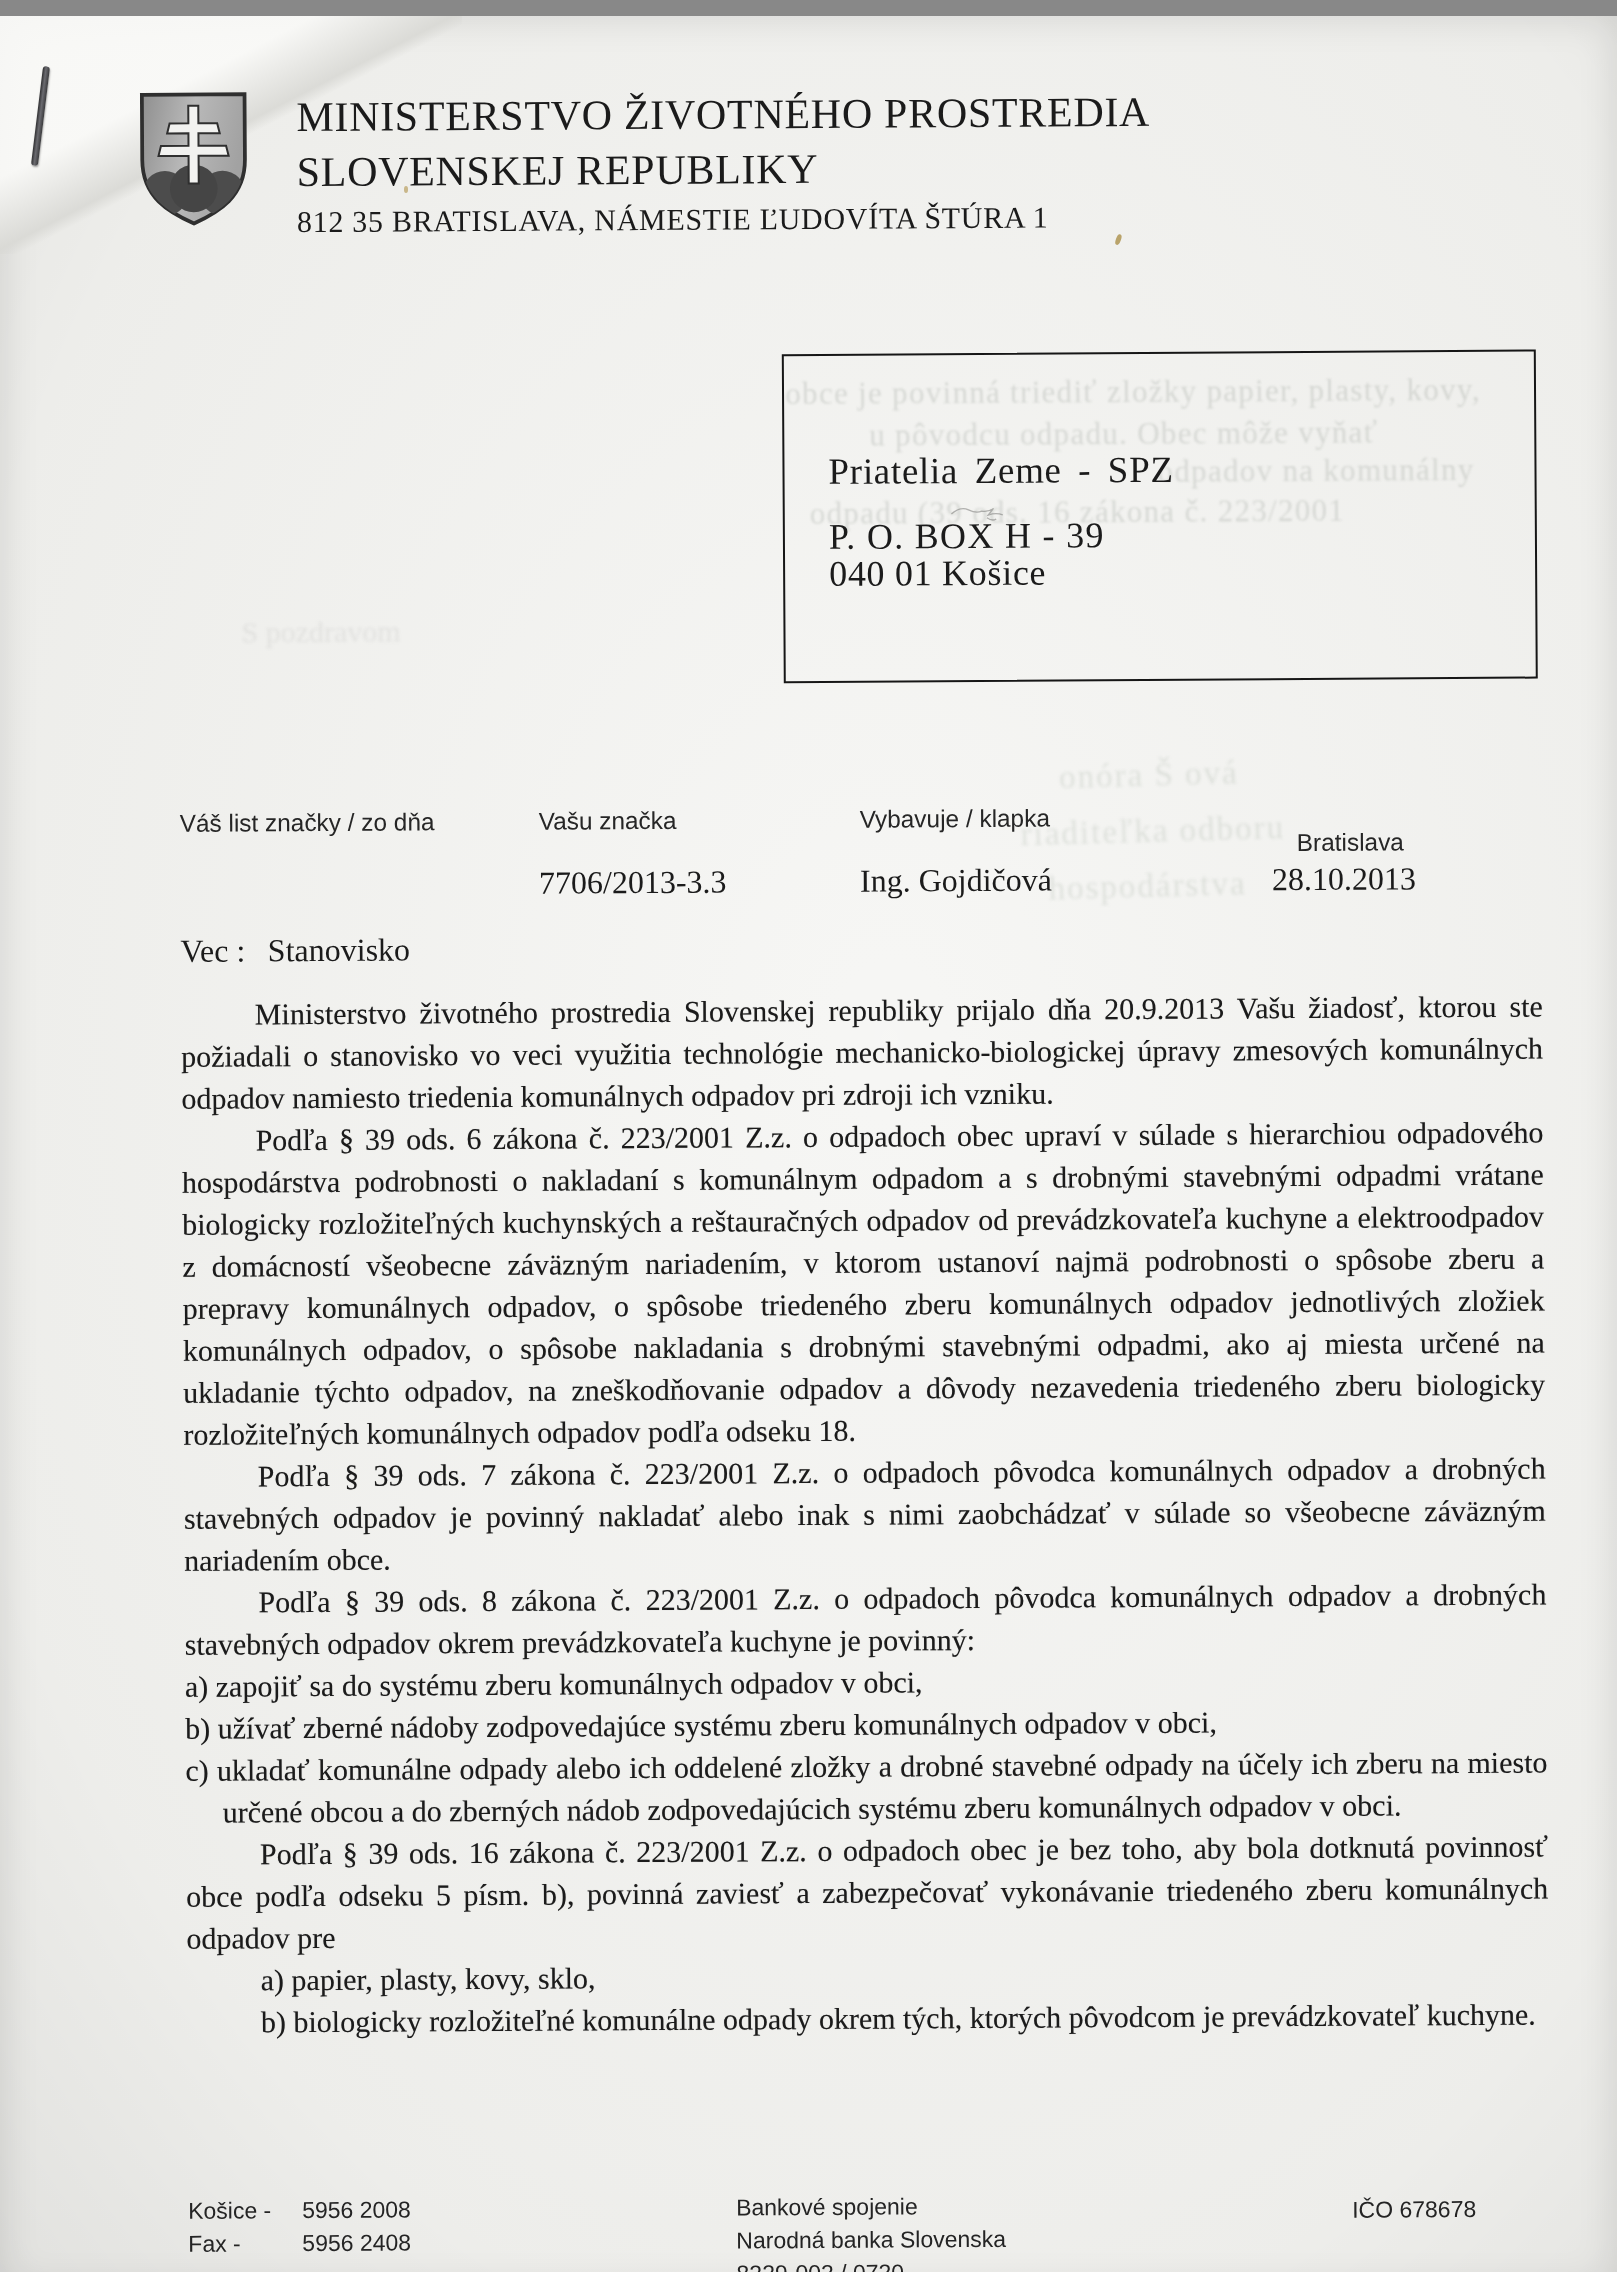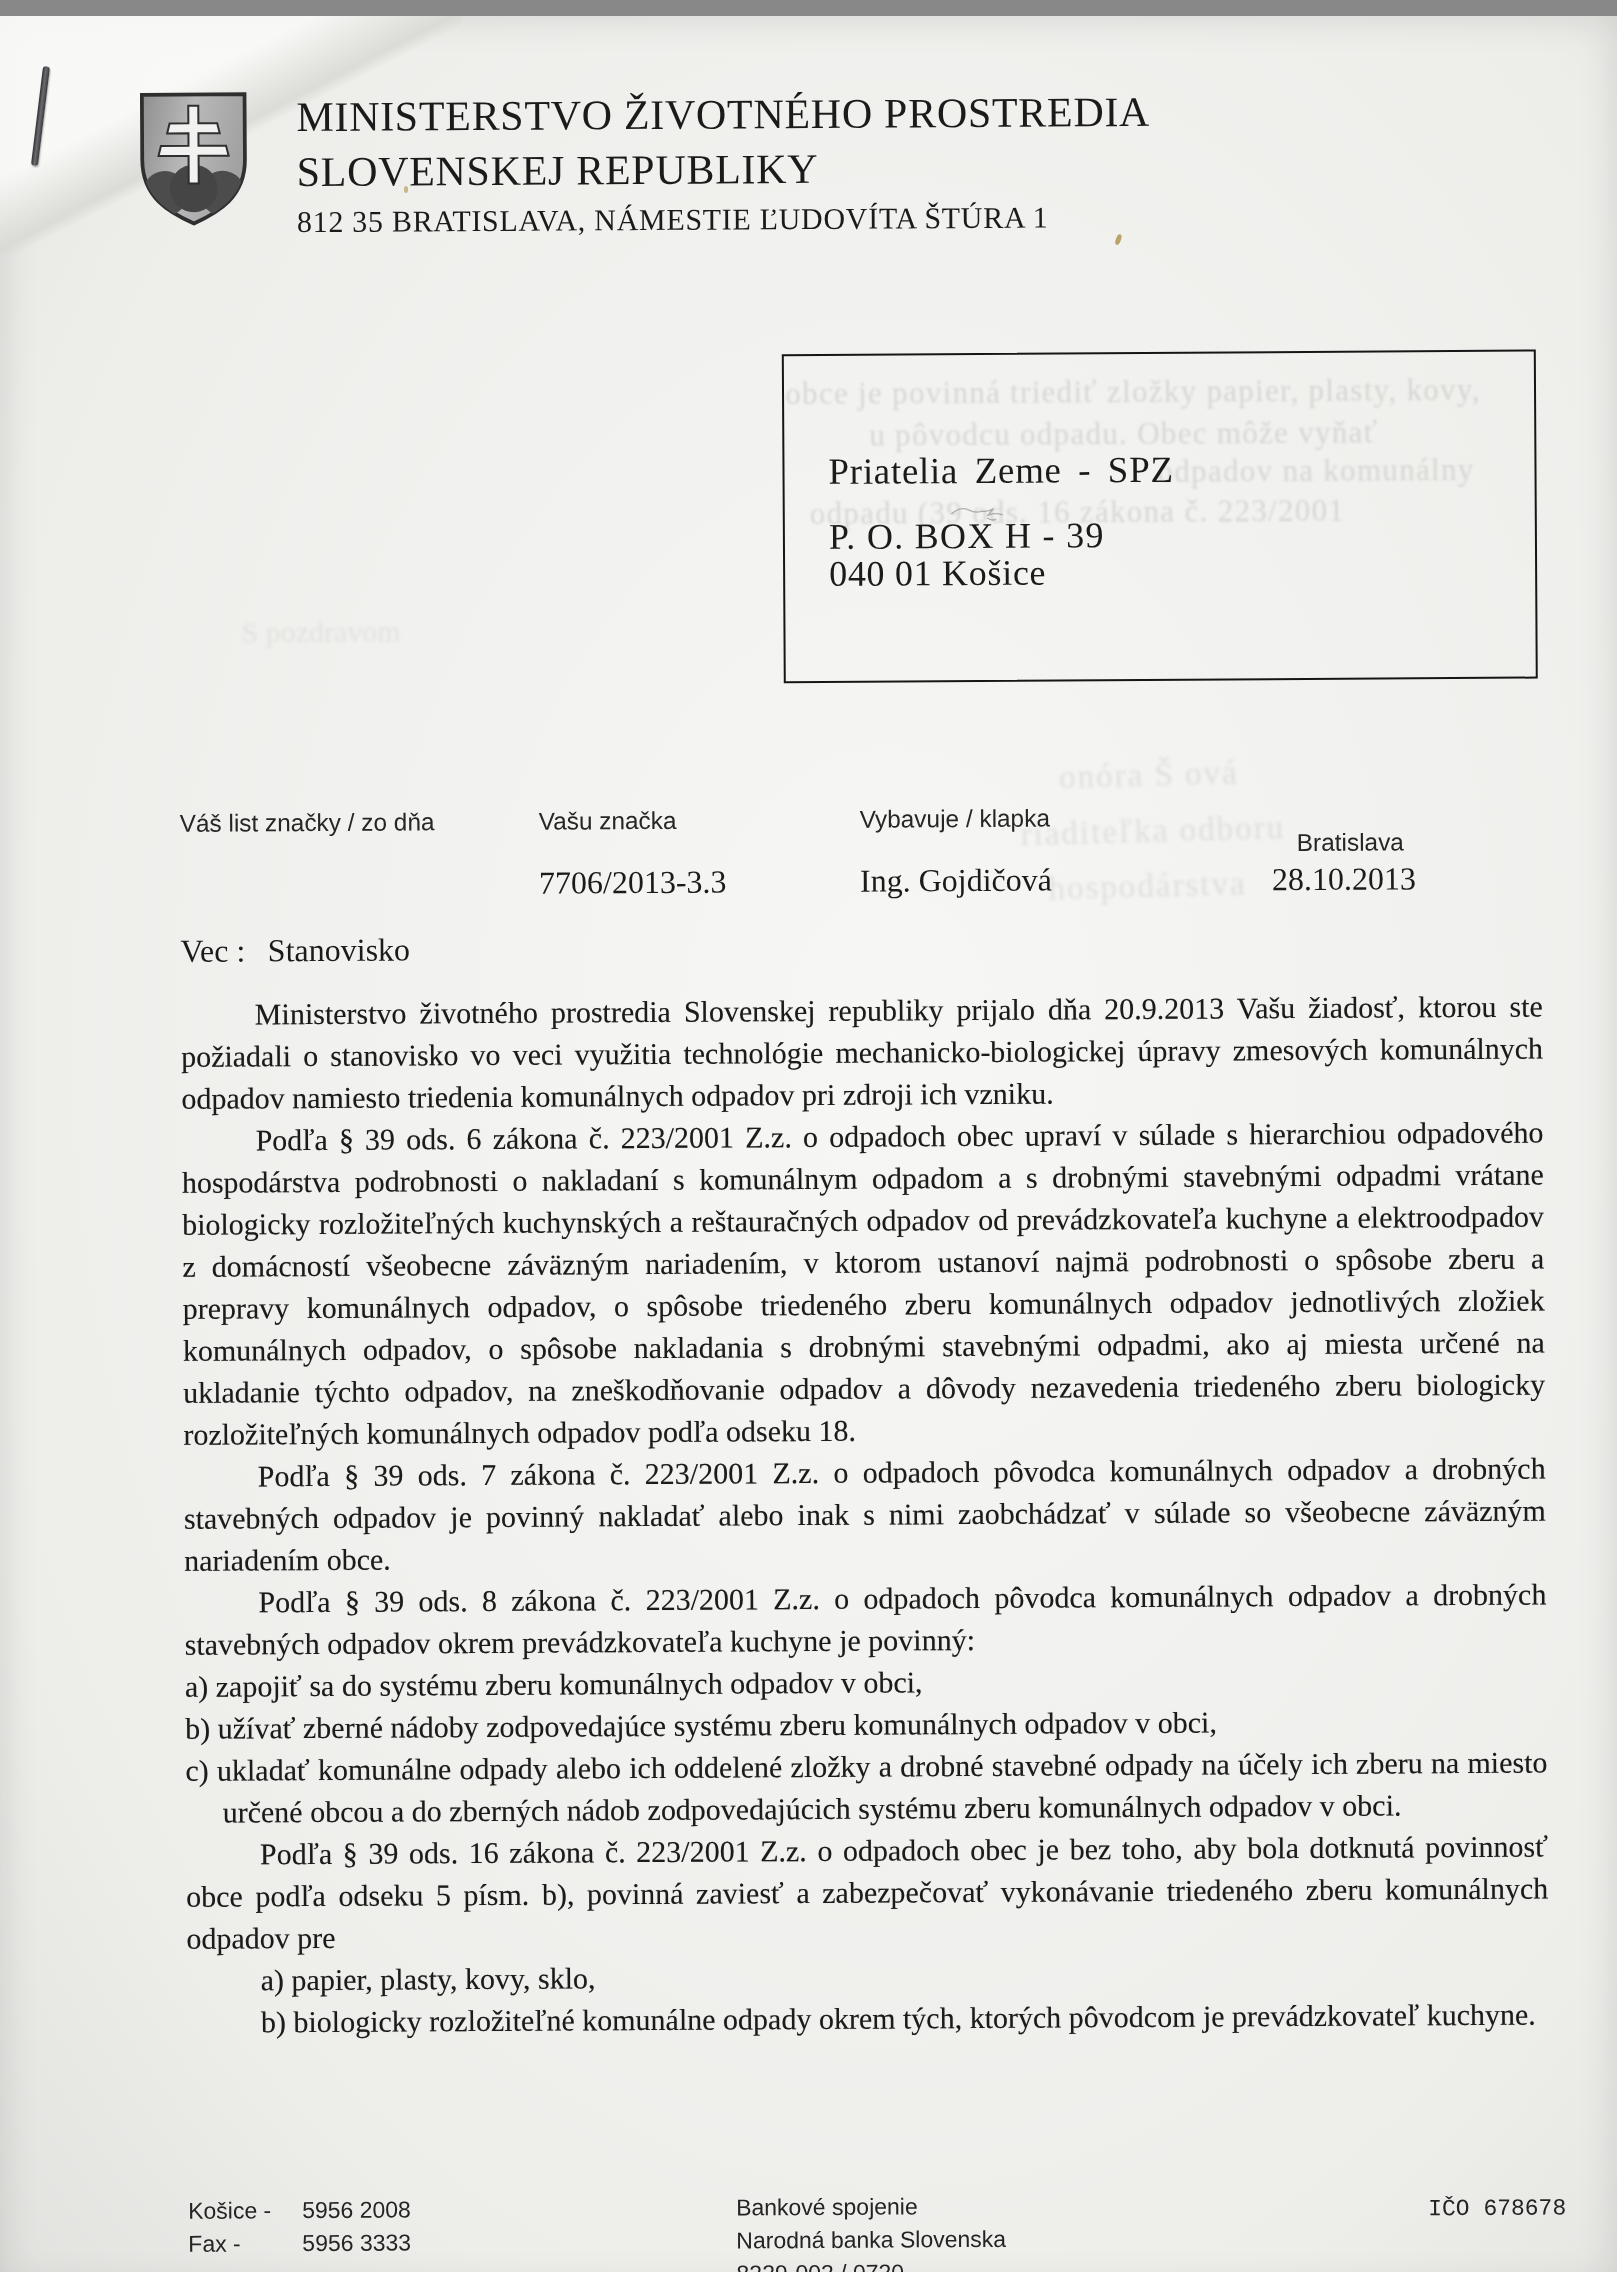--- a/index.html
+++ b/index.html
@@ -84,21 +84,21 @@
   .body .para  { text-indent:74px; }
   .body .item  { padding-left:37px;  text-indent:-37px; }
   .body .item2 { margin-left:74px; padding-left:38px; text-indent:-38px; }
 
   
   .foot { position:absolute; font-family:"Liberation Sans", sans-serif; font-size:23px; color:#242424; line-height:33px; }
   .foot-tel  { left:180px;  top:2175px; }
   .foot-tel .row { display:flex; }
   .foot-tel .lab { width:114px; }
   .foot-bank { left:728px; top:2175px; }
-  .foot-ico  { left:1420px; top:2181px;font-family:Liberation Mono, monospace; }
+  .foot-ico  { left:1344px; top:2181px; }
 
   .speck1 { position:absolute; left:1116px; top:218px; width:4.6px; height:10.6px; background:#b9a36a; border-radius:50%; transform:rotate(20deg); }
   .speck2 { position:absolute; left:404px; top:170px; width:4px; height:6.6px; background:#c9b78a; border-radius:50%; }
 </style>
 </head>
 <body>
 
 <div class="page">
   <div class="fold"></div>
   <div class="staple"></div>
@@ -182,21 +182,21 @@
         <div class="item2">b) biologicky rozložiteľné komunálne odpady okrem tých, ktorých pôvodcom je prevádzkovateľ kuchyne.</div>
       </div>
 
     <div class="foot foot-tel">
       <div class="row">
         <span class="lab">Košice -</span>
         <span>5956 2008</span>
       </div>
       <div class="row">
         <span class="lab">Fax -</span>
-        <span>5956 3333</span>
+        <span>5956 2408</span>
       </div>
     </div>
     <div class="foot foot-bank">
       <div>Bankové spojenie</div>
       <div>Narodná banka Slovenska</div>
       <div>8229-002 / 0720</div>
     </div>
     <div class="foot foot-ico">IČO 678678</div>
 
   </div>

